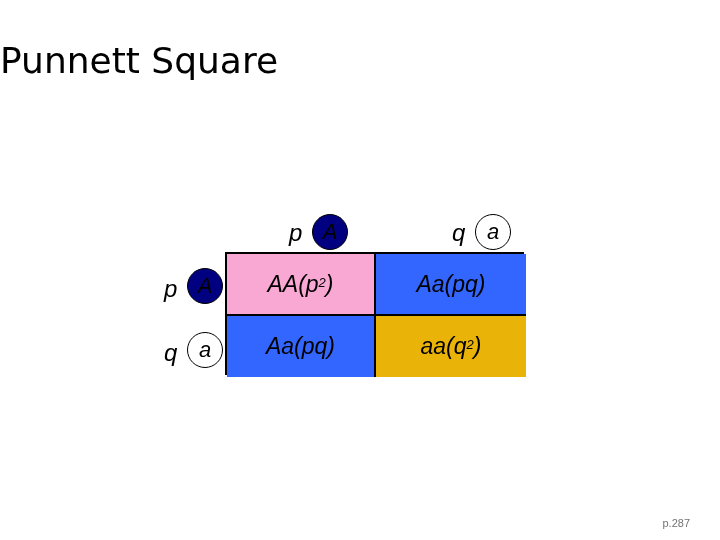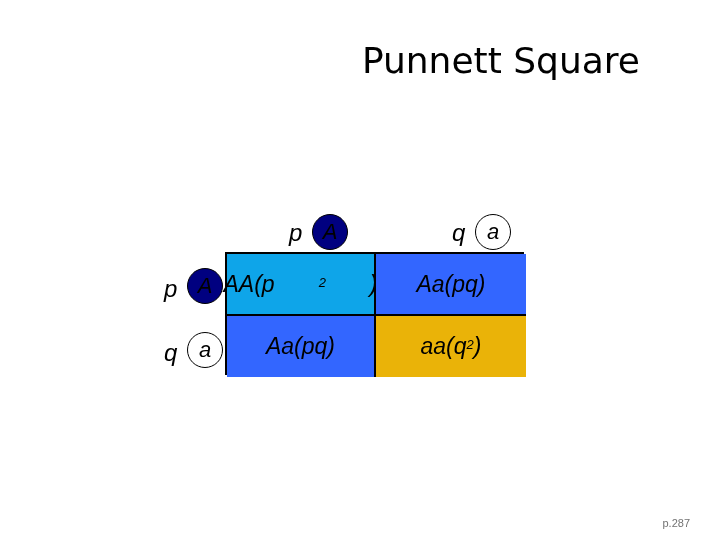--- a/index.html
+++ b/index.html
@@ -1,21 +1,21 @@
 <!DOCTYPE html>
 <html><head>
   <meta charset="utf-8">
   <style>
     html, body { margin: 0; padding: 0; }
     body {
       width: 720px; height: 540px; background: #ffffff; position: relative; overflow: hidden;
       font-family: "Liberation Sans", sans-serif;
     }
     .title {
-      position: absolute; left: 0; top: 40px; width: 640px; text-align: right;
+      position: absolute; left: 0; top: 40px; width: 640px; text-align: left;
       font-family: "DejaVu Sans", sans-serif; font-size: 36px; color: #000; letter-spacing: 0px;
     }
     .allele-label {
       position: absolute; font-style: italic; font-size: 24px; color: #000;
       line-height: 24px;
     }
     .circle {
       position: absolute; width: 36px; height: 36px; border-radius: 50%;
       border: 1.5px solid #000; box-sizing: border-box;
       display: flex; align-items: center; justify-content: center;
@@ -60,21 +60,21 @@
 <div class="circle dom" style="left:187px; top:268px;">
   <span>A</span>
 </div>
 
 <span class="allele-label" style="left:164px; top:341px;">q</span>
 <div class="circle rec" style="left:187px; top:332px;">
   <span>a</span>
 </div>
 
 <div class="grid">
-  <div class="cell c00" style="background:#0ea5e9;gap:44px;">
+  <div class="cell c00" style="background:#f9a8d4;">
     <span>AA(p</span>
       <sup>2</sup>
       <span>)</span>
   </div>
   <div class="cell c01" style="background:#3366FF;">
     <span>Aa(pq)</span>
   </div>
   <div class="cell c10" style="background:#3366FF;">
     <span>Aa(pq)</span>
   </div>

